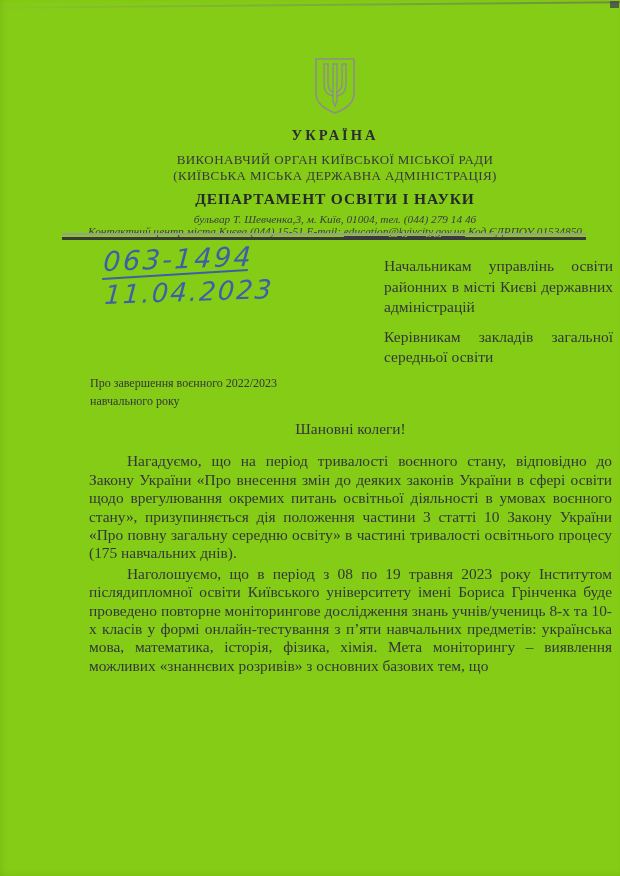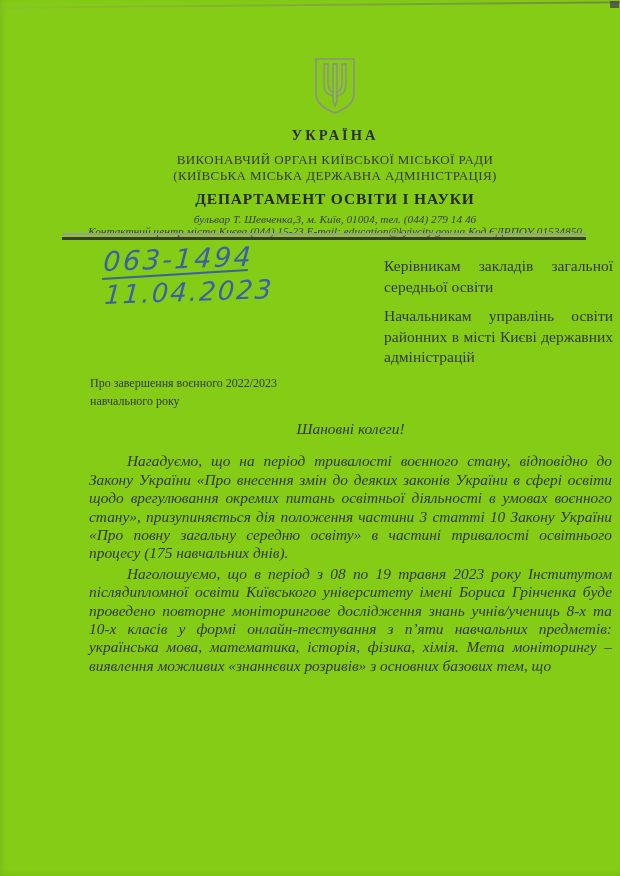--- a/index.html
+++ b/index.html
@@ -22,42 +22,42 @@
   }
   
   .letterhead{position:absolute;top:57px;left:25px;width:620px;text-align:center;}
   .emblem{display:inline-block;line-height:0;}
   .country{margin-top:8px;font-weight:bold;font-size:14.5px;letter-spacing:3px;color:#2b2e33;}
   .org-line{font-size:13px;line-height:16px;letter-spacing:.4px;color:#35383d;}
   .org-line.first{margin-top:8px;}
   .department{margin-top:6px;font-weight:bold;font-size:15.5px;letter-spacing:.8px;color:#26282c;}
   .addr-line{margin-top:6px;font-style:italic;font-size:11.3px;line-height:10.8px;color:#3a3d42;}
   .contact-line{margin-top:1px;font-style:italic;font-size:11.3px;line-height:10.8px;color:#3a3d42;white-space:nowrap;}
-  .contact-line .email{}
+  .contact-line .email{text-decoration:underline;}
   
   .divider{
     position:absolute;top:233px;left:62px;width:524px;height:2px;
     border-top:2px solid #9b9b9b;border-bottom:3px solid #3a3a3c;
   }
   
   .handwritten{
     position:absolute;left:104px;top:243px;
     font-family:"DejaVu Sans",sans-serif;font-style:italic;
     color:#3c5fa8;transform:rotate(-2deg);
   }
   .ref-number{font-size:27px;letter-spacing:2.5px;transform:skewX(-6deg);}
   .ref-underline{width:146px;height:0;border-bottom:2.2px solid #3c5fa8;margin:-1px 0 2px -2px;transform:rotate(-1.5deg);}
   .ref-date{font-size:26px;letter-spacing:2px;transform:skewX(-6deg);}
   
   .addressee{position:absolute;left:384px;top:256px;width:229px;font-size:15.5px;line-height:20.6px;}
   .addressee p{margin:0 0 9px 0;text-align:justify;}
   
   .subject{position:absolute;left:90px;top:374px;width:215px;font-size:12px;line-height:18px;}
   
-  .letter-body{position:absolute;left:89px;top:420px;width:523px;font-size:15.4px;line-height:18.4px;font-style:italic;}
+  .letter-body{position:absolute;left:89px;top:420px;width:523px;font-size:15.4px;line-height:18.4px;}
   .salutation{margin:0 0 14px 0;text-align:center;}
   .letter-body p.para{margin:0 0 2px 0;text-align:justify;text-indent:38px;}
 </style>
 </head>
 <body>
 
 <div class="page">
 
   <div class="scan-top-line"></div>
   <div class="scan-corner-mark"></div>
@@ -78,34 +78,34 @@
             <path d="M30 7 H34"></path>
           <path d="M21 44 L23 49 L25 44"></path>
         </g>
       </svg>
     </span>
     <div class="country">УКРАЇНА</div>
     <div class="org-line first">ВИКОНАВЧИЙ ОРГАН КИЇВСЬКОЇ МІСЬКОЇ РАДИ</div>
     <div class="org-line">(КИЇВСЬКА МІСЬКА ДЕРЖАВНА АДМІНІСТРАЦІЯ)</div>
     <div class="department">ДЕПАРТАМЕНТ ОСВІТИ І НАУКИ</div>
     <div class="addr-line">бульвар Т. Шевченка,3, м. Київ, 01004,  тел. (044) 279 14 46</div>
-    <div class="contact-line"><span>Контактний центр міста Києва (044) 15-23  E-mail: </span><span class="email">education@kyivcity.gov.ua</span><span> Код ЄДРПОУ 01534850</span></div>
+    <div class="contact-line"><span>Контактний центр міста Києва (044) 15-51  E-mail: </span><span class="email">education@kyivcity.gov.ua</span><span> Код ЄДРПОУ 01534850</span></div>
   </header>
 
   <div class="divider"></div>
 
   <div class="handwritten">
     <div class="ref-number">063-1494</div>
     <div class="ref-underline"></div>
     <div class="ref-date">11.04.2023</div>
   </div>
 
   <div class="addressee">
+    <p>Начальникам управлінь освіти районних в місті Києві державних адміністрацій</p>
     <p>Керівникам закладів загальної середньої освіти</p>
-    <p>Начальникам управлінь освіти районних в місті Києві державних адміністрацій</p>
   </div>
 
   <div class="subject">Про завершення воєнного 2022/2023 навчального року</div>
 
   <div class="letter-body">
     <p class="salutation">Шановні колеги!</p>
     <p class="para">Нагадуємо, що на період тривалості воєнного стану, відповідно до Закону України «Про внесення змін до деяких законів України в сфері освіти щодо врегулювання окремих питань освітньої діяльності в умовах воєнного стану», призупиняється дія положення частини 3 статті 10 Закону України «Про повну загальну середню освіту» в частині тривалості освітнього процесу (175 навчальних днів).</p>
     <p class="para">Наголошуємо, що в період з 08 по 19 травня 2023 року Інститутом післядипломної освіти Київського університету імені Бориса Грінченка буде проведено повторне моніторингове дослідження знань учнів/учениць 8-х та 10-х класів у формі онлайн-тестування з п’яти навчальних предметів: українська мова, математика, історія, фізика, хімія. Мета моніторингу – виявлення можливих «знаннєвих розривів» з основних базових тем, що</p>
   </div>
 

